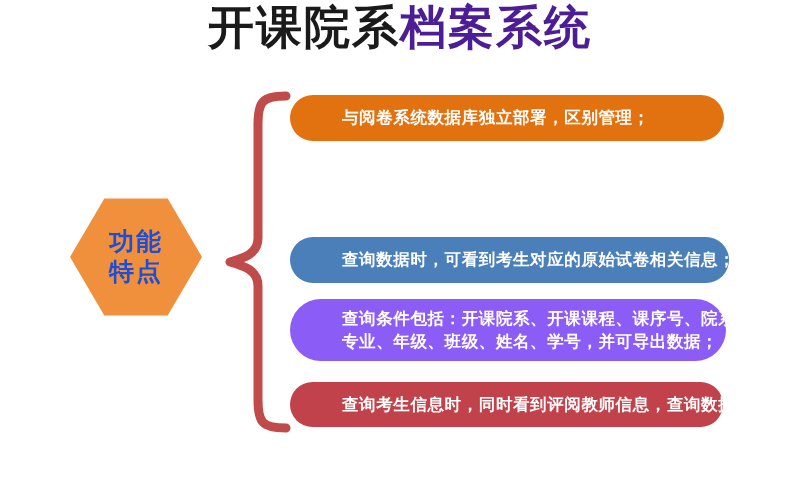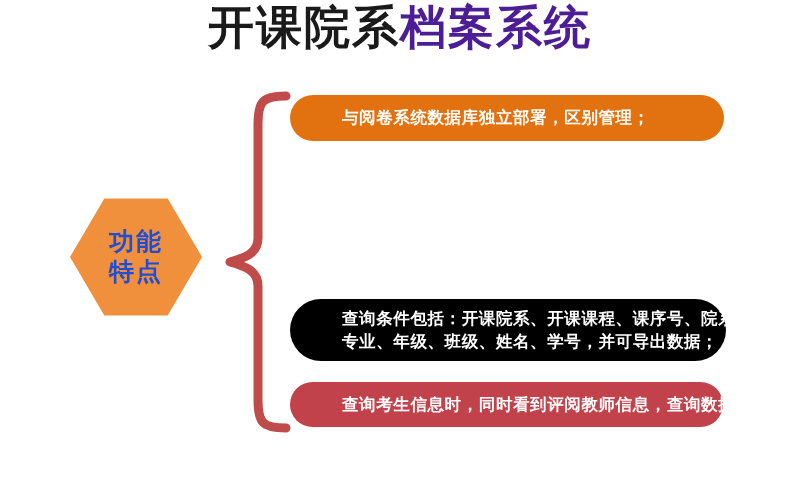--- a/index.html
+++ b/index.html
@@ -93,21 +93,21 @@
     padding-left: 24px;
     padding-right: 16px;
     line-height: 1.42;
   }
   .bar-text { display: block; }
   .bar-line { display: block; white-space: nowrap; margin-left: 28px; }
 
   .bar-1 { left: 290px; top: 95px;  width: 434px; height: 46px; border-radius: 23px; background: #e2720f; }
   .bar-2 { left: 290px; top: 165px; width: 439px; height: 46px; border-radius: 23px; background: #9dbb58; }
   .bar-3 { left: 290px; top: 237px; width: 439px; height: 46px; border-radius: 23px; background: #4b7fba; }
-  .bar-4 { left: 290px; top: 299px; width: 436px; height: 62px; border-radius: 31px; background: #000000; }
+  .bar-4 { left: 290px; top: 299px; width: 436px; height: 62px; border-radius: 31px; background: #8b5cf6; }
   .bar-5 { left: 290px; top: 382px; width: 433px; height: 45px; border-radius: 23px; background: #c1424a; }
 </style>
 </head>
 <body>
 
 <div id="canvas">
 
   <div class="title-wrap">
     <span class="title-part title-primary">开课院系</span><span class="title-part title-accent">档案系统</span>
   </div>
@@ -130,20 +130,25 @@
              C 58 334, 62 340, 86 340" fill="none" stroke="#bf4b4b" stroke-width="9" stroke-linecap="round" stroke-linejoin="round"></path>
   </svg>
 
   <div class="bar bar-1">
     <span class="bar-text">
       <span class="bar-line">与阅卷系统数据库独立部署，区别管理；</span>
     </span>
   </div>
 
 
+  <div class="bar bar-3">
+    <span class="bar-text">
+      <span class="bar-line">查询数据时，可看到考生对应的原始试卷相关信息；</span>
+    </span>
+  </div>
 
   <div class="bar bar-4">
     <span class="bar-text">
       <span class="bar-line">查询条件包括：开课院系、开课课程、课序号、院系、</span>
       <span class="bar-line">专业、年级、班级、姓名、学号，并可导出数据；</span>
     </span>
   </div>
 
   <div class="bar bar-5">
     <span class="bar-text">

